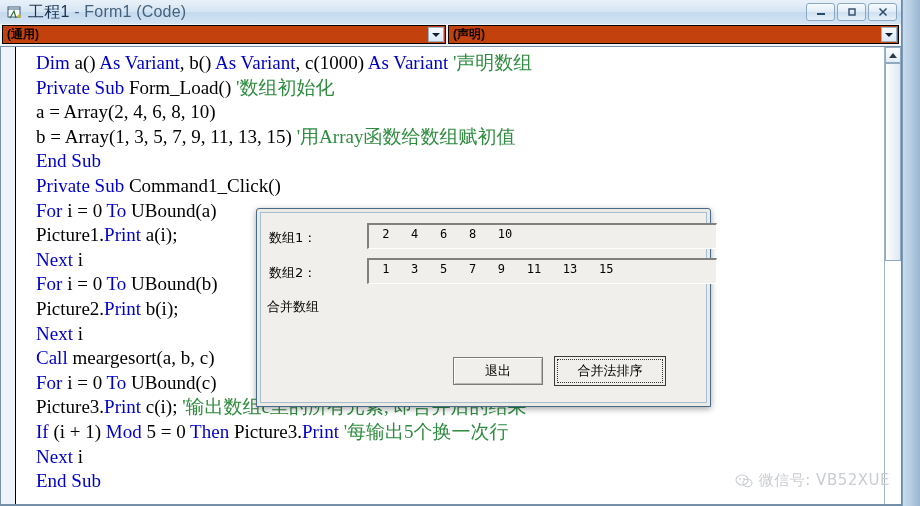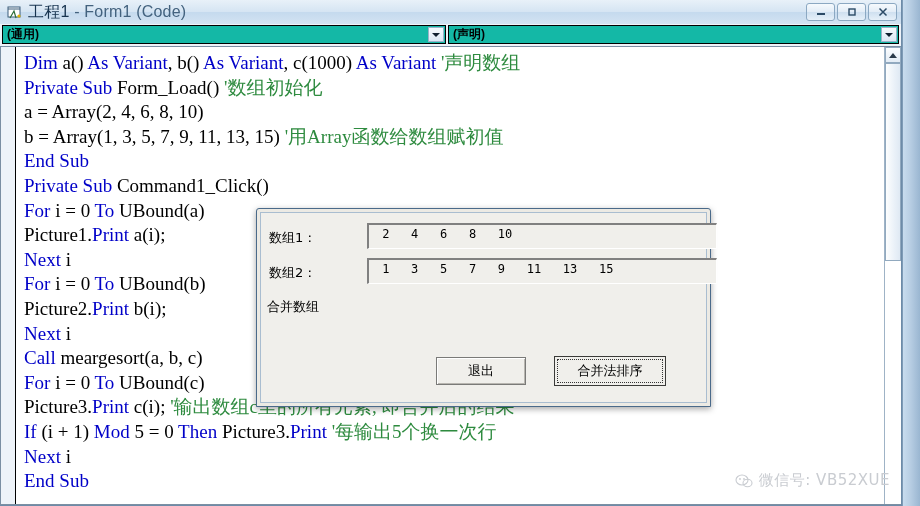--- a/index.html
+++ b/index.html
@@ -69,21 +69,21 @@
   
   .combo-row {
     height: 22px;
     display: flex; align-items: stretch;
     background: #eef3f9;
     padding: 1px 2px 2px 2px;
     gap: 2px;
     flex: 0 0 auto;
   }
   .combo {
-    background: #14b8a6;
+    background: #c2410c;
     border: 1px solid #000000;
     display: flex; align-items: center;
     position: relative;
     font-size: 12px;
     font-weight: bold;
     color: #000;
     padding-left: 4px;
     overflow: hidden;
   }
   .combo.left { width: 444px; flex: 0 0 444px; }
@@ -106,20 +106,21 @@
   
   .code-area {
     position: relative;
     flex: 1 1 auto;
     background: #ffffff;
     border: 1px solid #7b8fa3;
     border-right: none;
     margin: 0 0 0 0;
     display: flex;
     overflow: hidden;
+    gap: 12px;
   }
   .gutter {
     width: 15px;
     flex: 0 0 15px;
     background: #eef3f9;
     border-right: 1px solid #000000;
   }
   .code-text {
     flex: 1 1 auto;
     position: relative;
@@ -379,21 +380,21 @@
       <div class="dlg-body">
 
         <div class="field-label" style="left:8px; top:16px;">数组1：</div>
         <div class="pic-box" style="left:84px; top:10px; width:350px; height:26px;"> 2   4   6   8   10</div>
 
         <div class="field-label" style="left:8px; top:51px;">数组2：</div>
         <div class="pic-box" style="left:84px; top:45px; width:350px; height:26px;"> 1   3   5   7   9   11   13   15</div>
 
         <div class="field-label" style="left:6px; top:85px;">合并数组</div>
 
-        <div class="dlg-button" style="left:175px; top:144px; width:90px; height:28px;">
+        <div class="dlg-button" style="left:192px; top:144px; width:90px; height:28px;">
           <span>退出</span>
         </div>
         <div class="dlg-button focused" style="left:293px; top:143px; width:112px; height:30px;">
           <span class="focus-ring"></span>
           <span>合并法排序</span>
         </div>
 
       </div>
     </div>
   </div>

